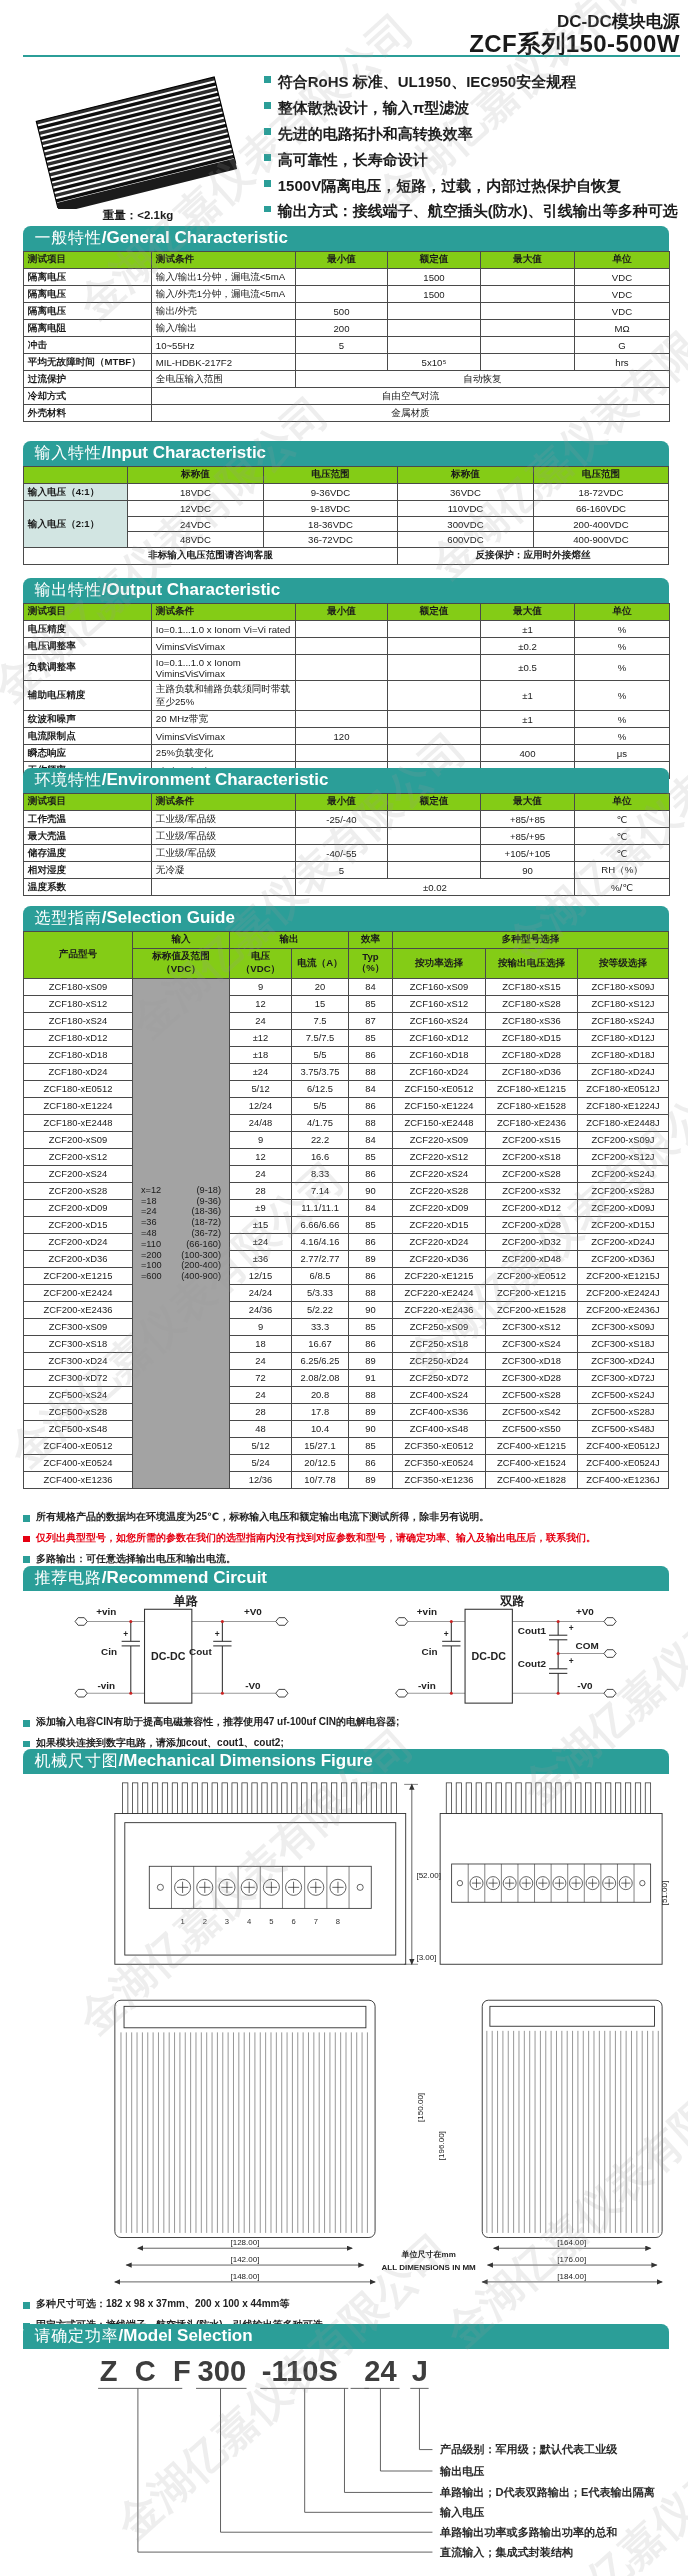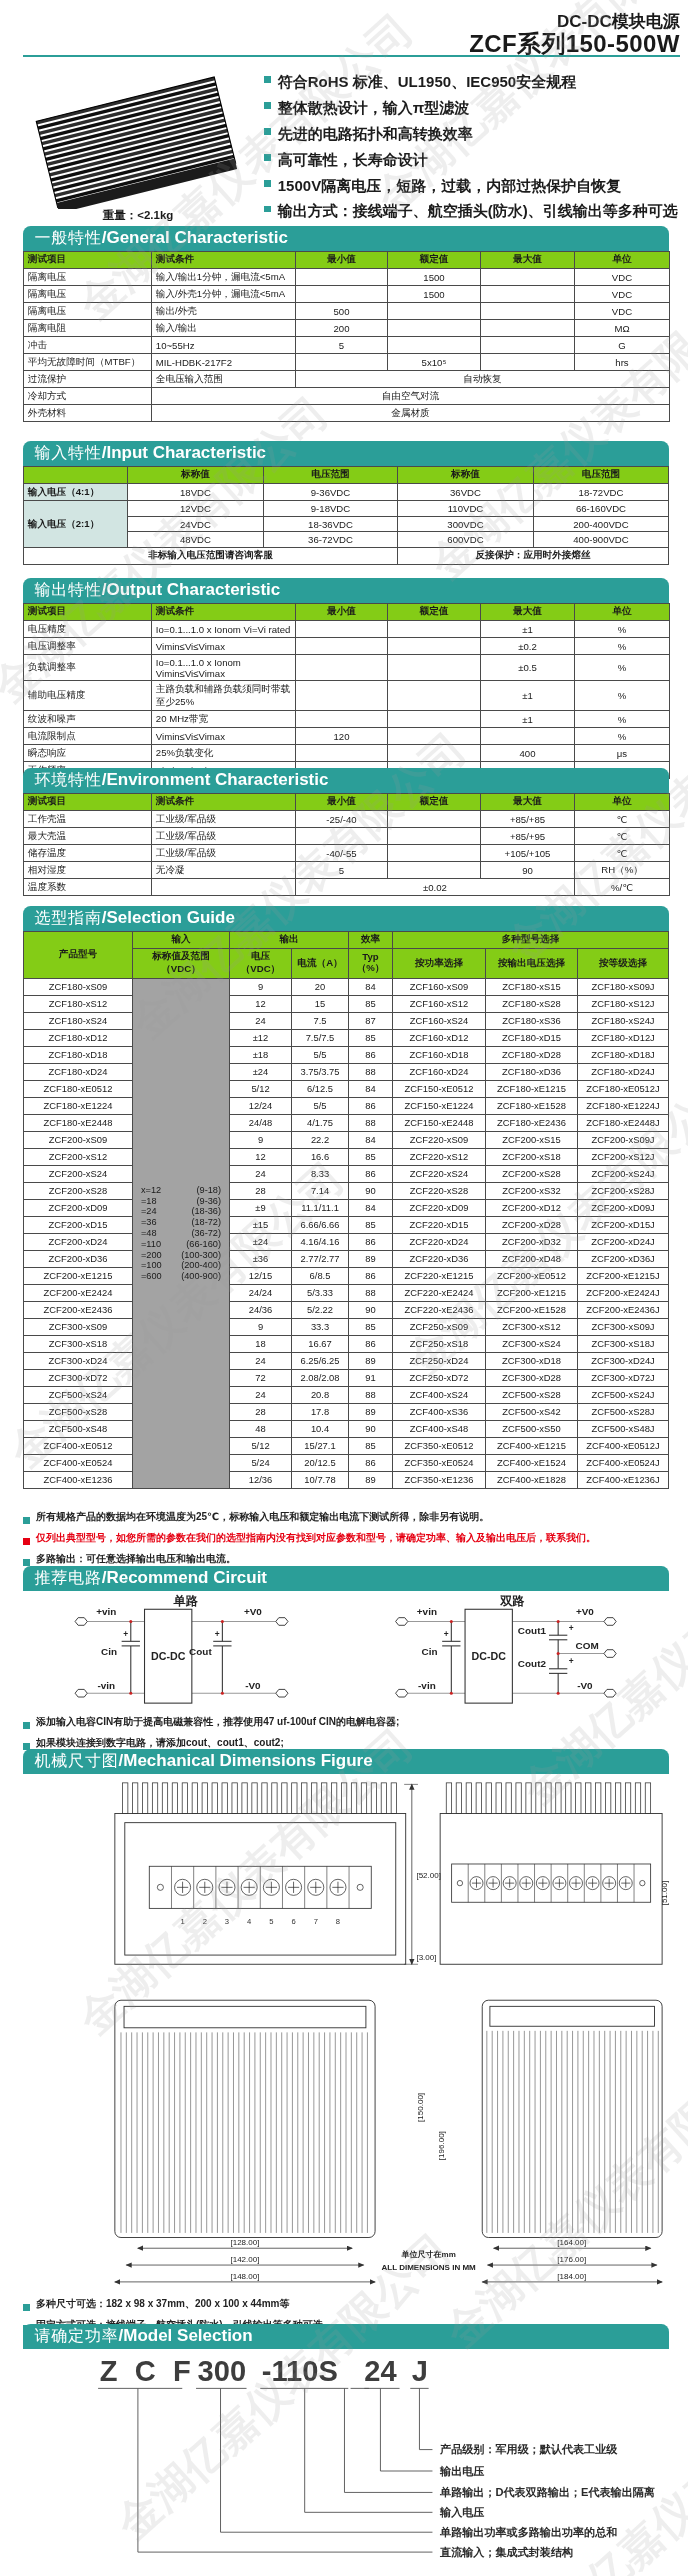--- a/index.html
+++ b/index.html
@@ -15,33 +15,33 @@
   .banner{height:24.5px;background:#2b9e98;border-radius:7.7px 7.7px 0 0;color:#fff;display:flex;
           align-items:center;padding-left:11.5px;box-sizing:border-box;}
   .banner .cn{font-size:16px;font-weight:normal;letter-spacing:0.8px;}
   .banner .en{font-size:17px;font-weight:bold;}
   table{border-collapse:collapse;width:646px;table-layout:fixed;background:transparent;}
   td,th{border:0.8px solid #4a4a4a;font-size:9.6px;padding:1.5px 3.8px;text-align:center;
         color:#1a1a1a;overflow:hidden;}
   th{background:#84cc16;font-weight:bold;height:13.8px;}
   .t6 td{height:12.2px;}
   .t6 th:nth-child(1),.t6 th:nth-child(2){text-align:left;}
-  .lbl{text-align:left;font-weight:normal;}
+  .lbl{text-align:left;font-weight:bold;}
   .cond{text-align:left;}
   .tin td{height:11.5px;}
   .lblc{background:#d2e5e2;font-weight:bold;text-align:left;}
   .tfoot{font-weight:bold;}
   .tsel td{height:13px;padding:1.5px 2.3px;font-size:9.4px;}
   .tsel th{height:11.5px;}
   .inputcell{background:#a3a3a3;vertical-align:middle;}
   .irow{display:flex;justify-content:space-between;width:80px;margin:0.8px auto;font-size:9.2px;}
   .feat{position:absolute;left:264px;top:73px;width:417px;z-index:2;}
   .feat .fi{display:flex;gap:6.9px;margin-bottom:6.9px;font-size:15px;font-weight:bold;color:#1c1c1c;}
   .sq{width:6.9px;height:6.9px;background:#2b9e98;margin-top:3.1px;flex:none;}
-  .note{display:flex;gap:6.1px;font-weight:bold;font-size:10px;color:#222;margin-bottom:6.9px;align-items:flex-end;}
+  .note{display:flex;gap:6.1px;font-weight:bold;font-size:10px;color:#222;margin-bottom:6.9px;align-items:center;}
   .note .sq{margin-top:2.3px;}
   .note.red{color:#e60012;}
   .note.red .sq{background:#e60012;}
   .weight{position:absolute;left:31px;top:208px;width:214px;text-align:center;
           font-weight:bold;font-size:11.5px;z-index:2;}
   svg text{font-family:"Liberation Sans","DejaVu Sans",sans-serif;}
   .wire{stroke:#999;stroke-width:1.4;fill:none;}
   .sym{stroke:#333;stroke-width:1.4;fill:none;}
   .clab{font-size:13px;font-weight:bold;fill:#222;}
   .dim{stroke:#333;stroke-width:1;}

